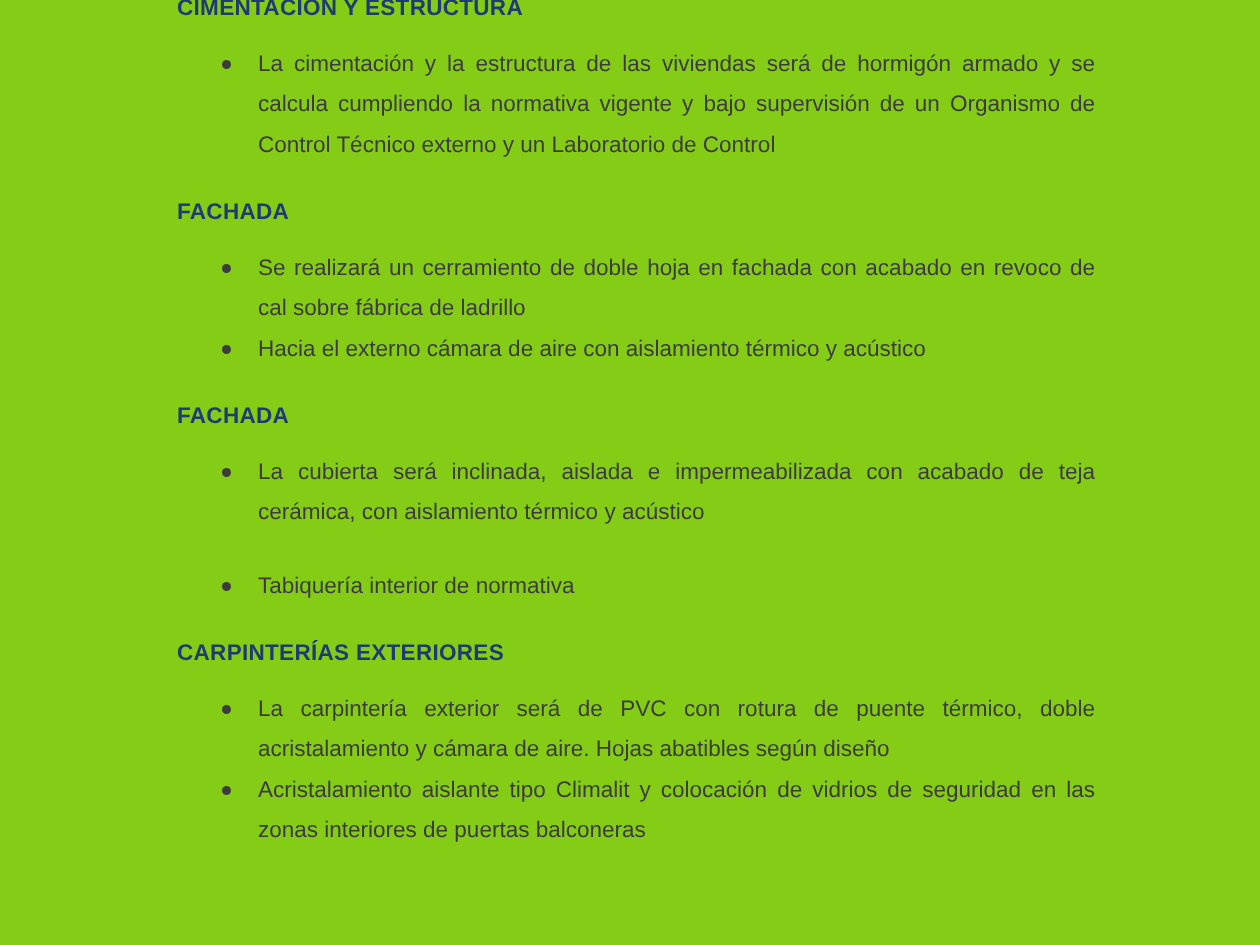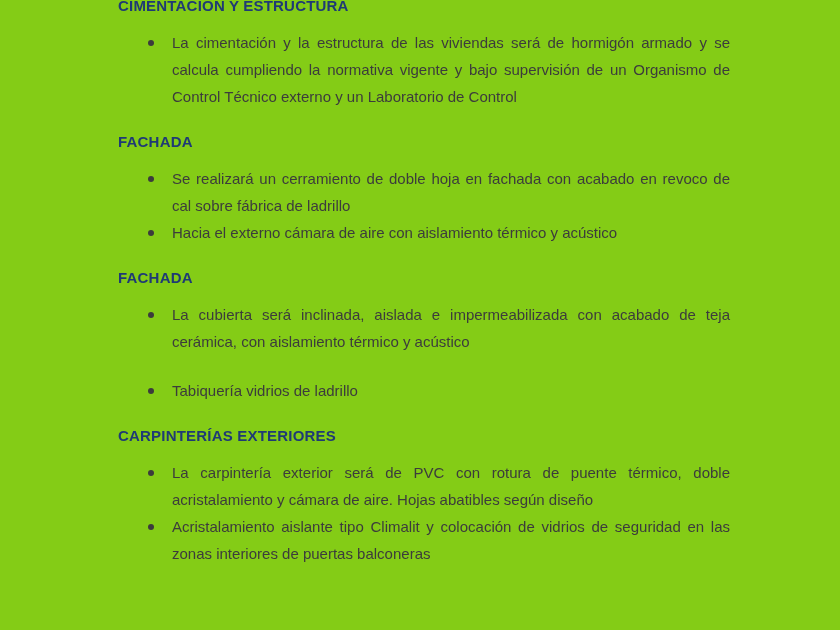--- a/index.html
+++ b/index.html
@@ -91,21 +91,21 @@
     <span class="dot"></span>
     <span>La cubierta será inclinada, aislada e impermeabilizada con acabado de teja cerámica, con aislamiento térmico y acústico</span>
   </li>
 </ul>
   </section>
 
   <section class="section">
     <ul class="bullets">
   <li class="bullet">
     <span class="dot"></span>
-    <span>Tabiquería vidrios de ladrillo</span>
+    <span>Tabiquería interior de normativa</span>
   </li>
 
 </ul>
   </section>
 
   <section class="section">
     <h2 class="heading">CARPINTERÍAS EXTERIORES</h2>
     <ul class="bullets">
   <li class="bullet">
     <span class="dot"></span>

